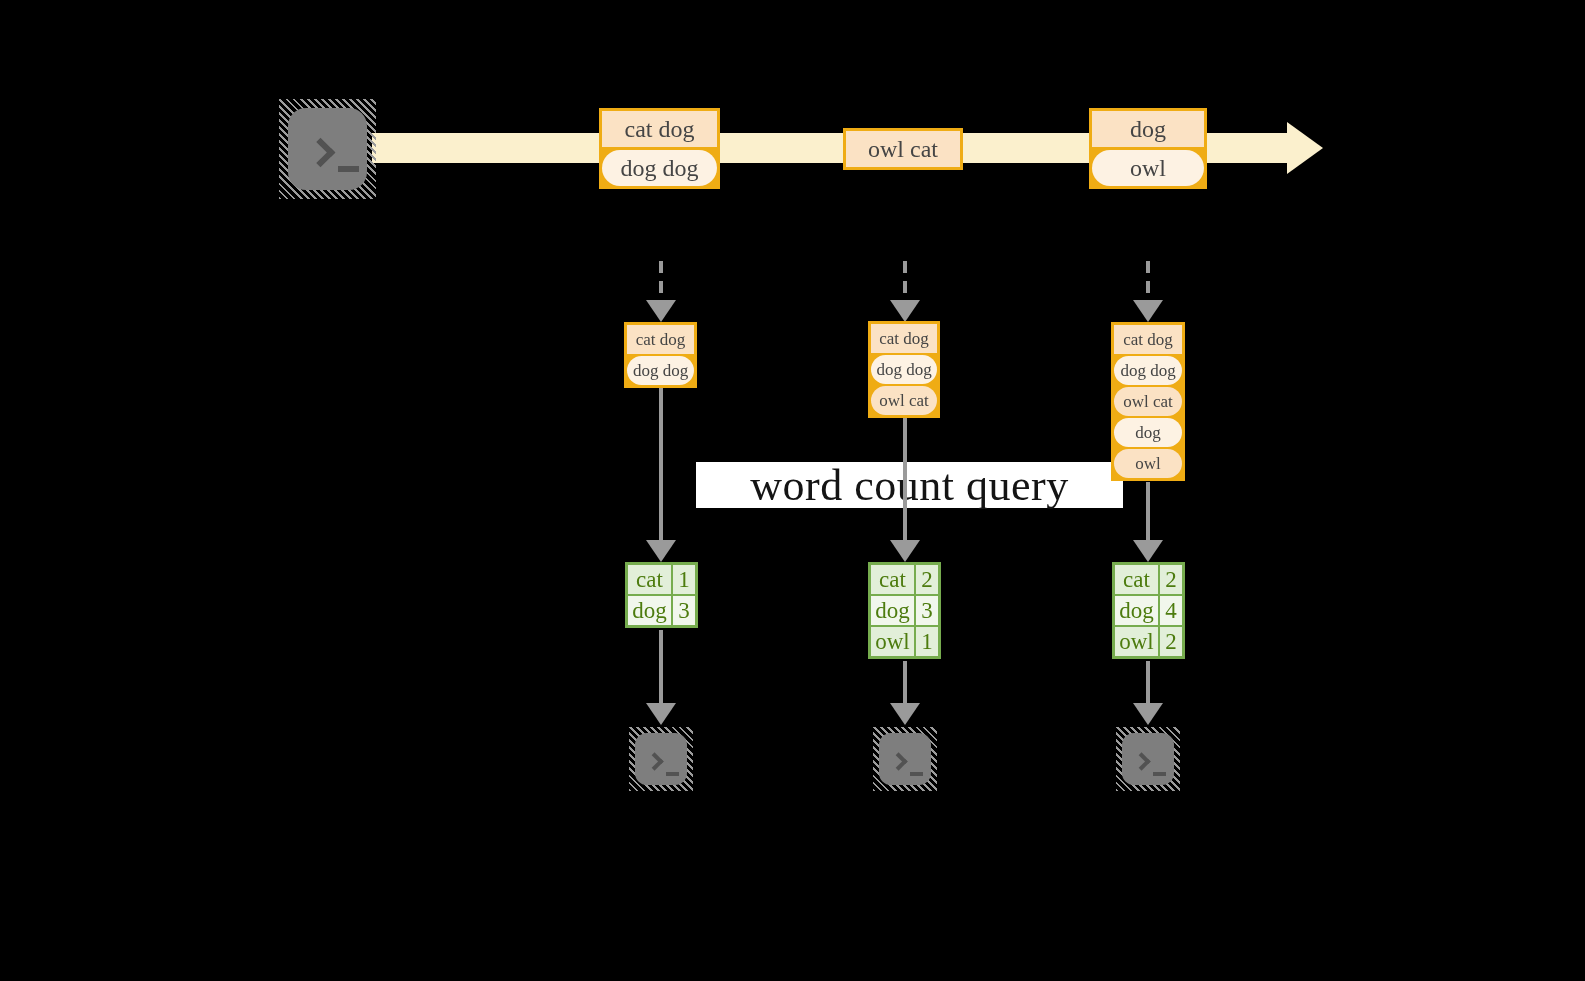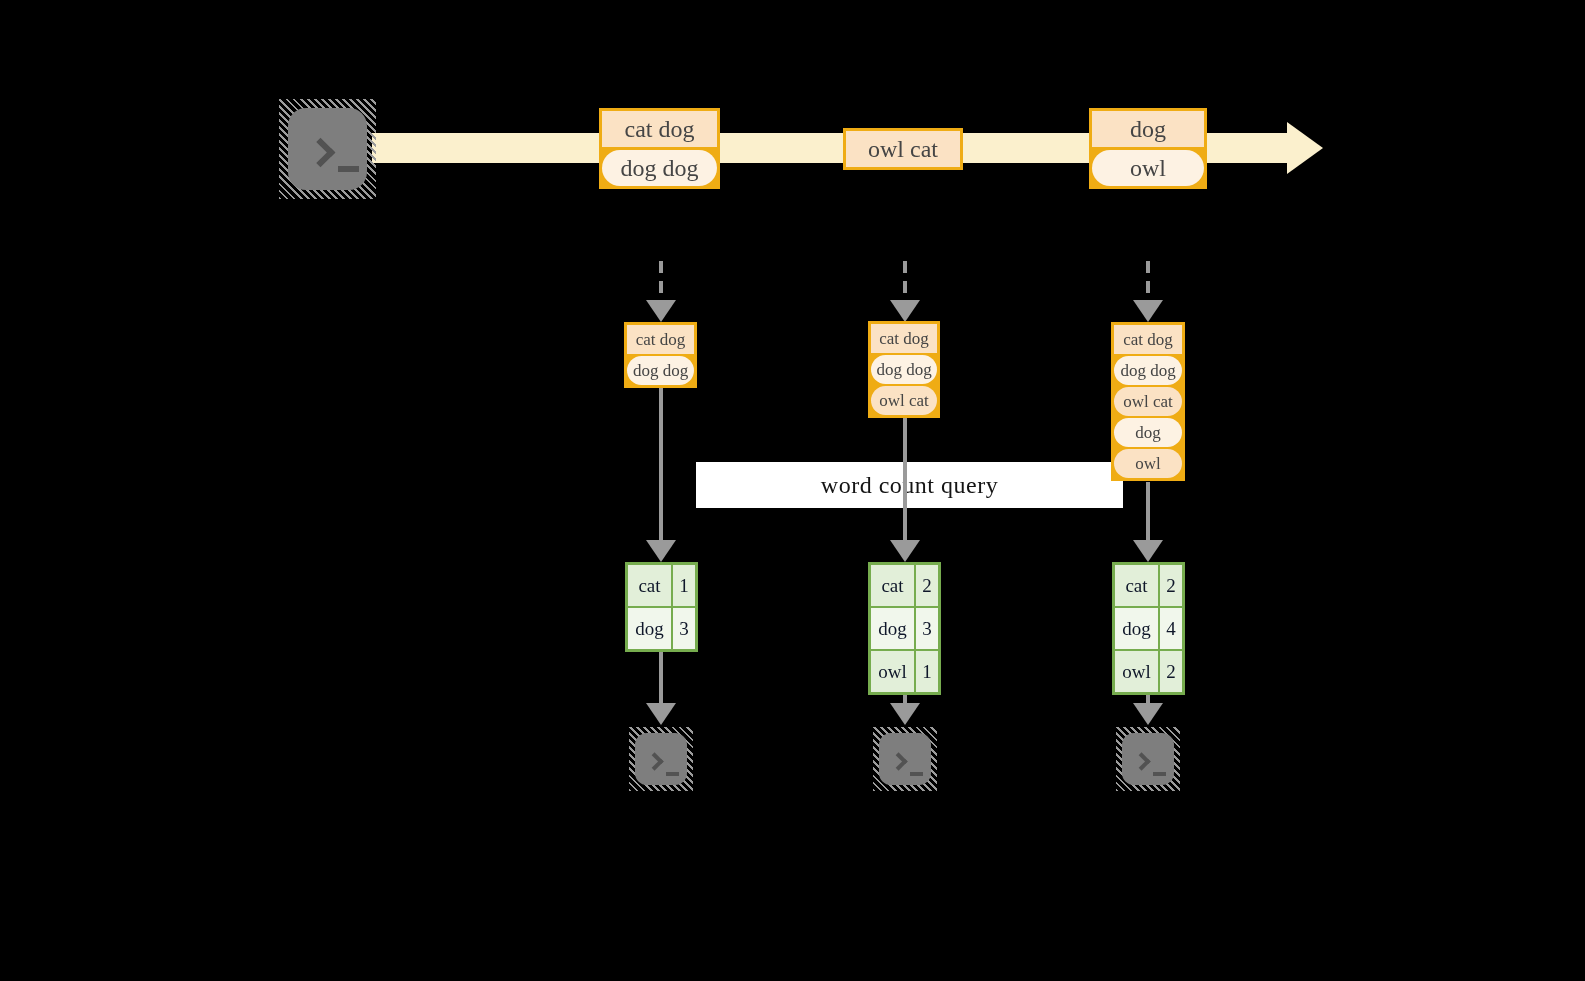--- a/index.html
+++ b/index.html
@@ -26,25 +26,25 @@
   .box3{left:1089px;top:108px;width:112px;}
   .stack1{left:624px;top:322px;width:67px;}
   .stack2{left:868px;top:321px;width:66px;}
   .stack3{left:1111px;top:322px;width:68px;}
   
   .dashline{position:absolute;width:4px;background:repeating-linear-gradient(to bottom,#9A9A9A 0 12px,transparent 12px 20px);z-index:2;}
   .solidline{position:absolute;width:4px;background:#9A9A9A;z-index:2;}
   .ahead{position:absolute;width:0;height:0;border-left:15px solid transparent;border-right:15px solid transparent;border-top:22px solid #9A9A9A;z-index:2;}
   
   .query{position:absolute;left:696px;top:462px;width:427px;height:46px;background:#FFFFFF;z-index:1;
-    display:flex;align-items:center;justify-content:center;font-size:24px;font-weight:300;color:#141414;letter-spacing:.5px;}
+    display:flex;align-items:center;justify-content:center;font-size:44px;font-weight:300;color:#141414;letter-spacing:.5px;}
   
   .gtable{position:absolute;display:grid;grid-template-columns:43px 22px;gap:2px;
     background:#76AC4E;border:3px solid #76AC4E;z-index:3;}
-  .gtable>div{height:41px;display:flex;align-items:center;justify-content:center;font-size:19px;color:#0f172a;}
+  .gtable>div{height:29px;display:flex;align-items:center;justify-content:center;font-size:23px;color:#4d7c0f;}
   .gtable>div:nth-child(4n+1),.gtable>div:nth-child(4n+2){background:#E2EFD9;}
   .gtable>div:nth-child(4n+3),.gtable>div:nth-child(4n+4){background:#F1F7EC;}
   .t1{left:625px;top:562px;}
   .t2{left:868px;top:562px;}
   .t3{left:1112px;top:562px;}
   
   .term{position:absolute;background:repeating-linear-gradient(45deg,#9C9C9C 0 2px,transparent 2px 5px);z-index:3;}
   .term-inner{position:absolute;background:#7E7E7E;}
   .term-big{left:279px;top:99px;width:97px;height:100px;}
   .term-big .term-inner{inset:9px;border-radius:18px;}

